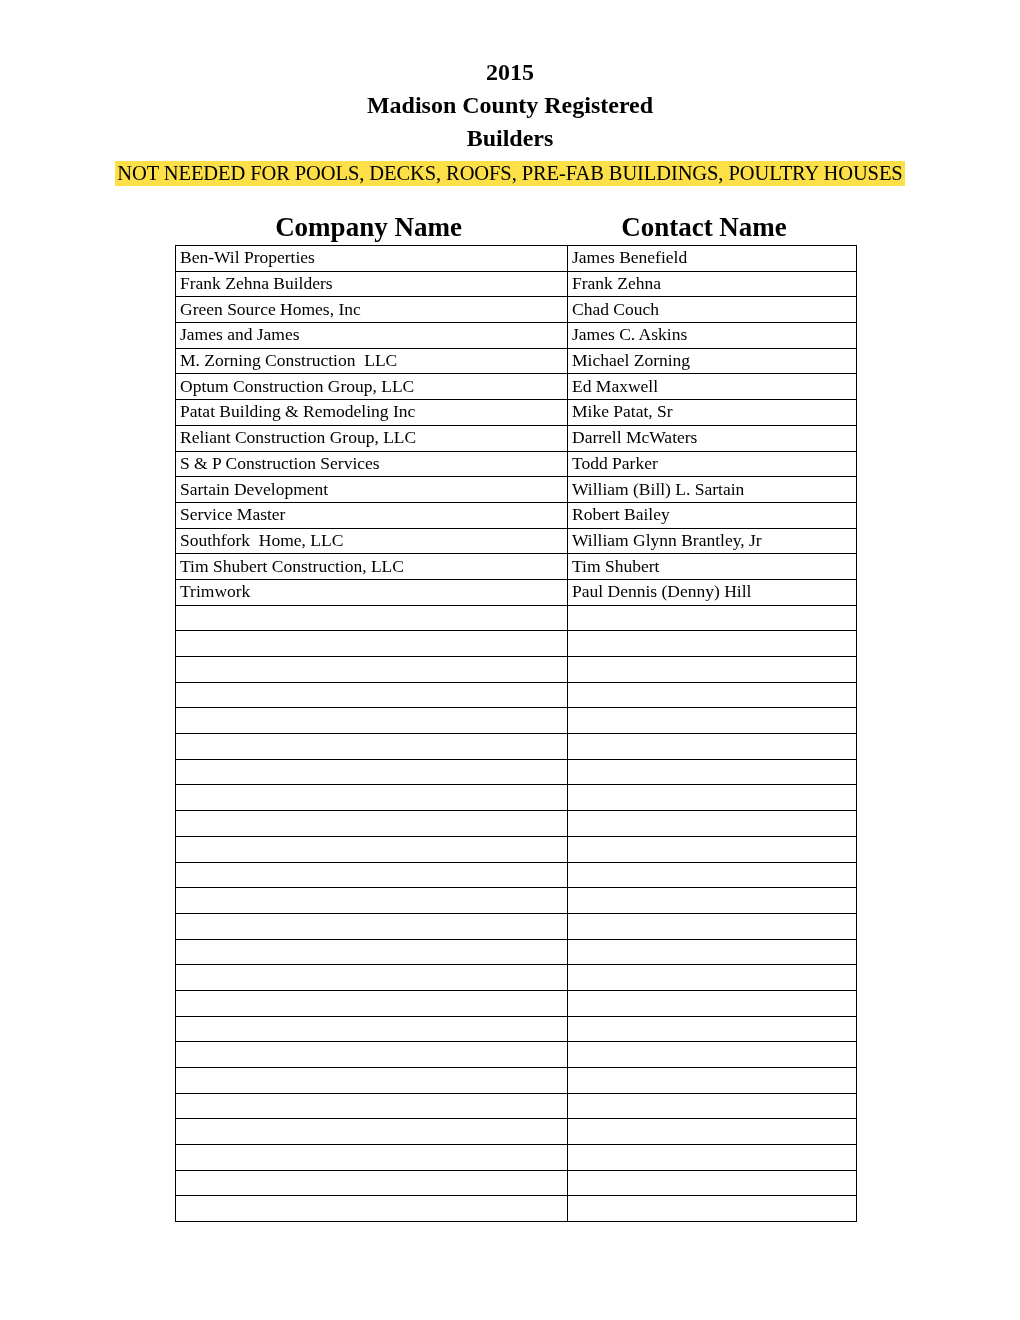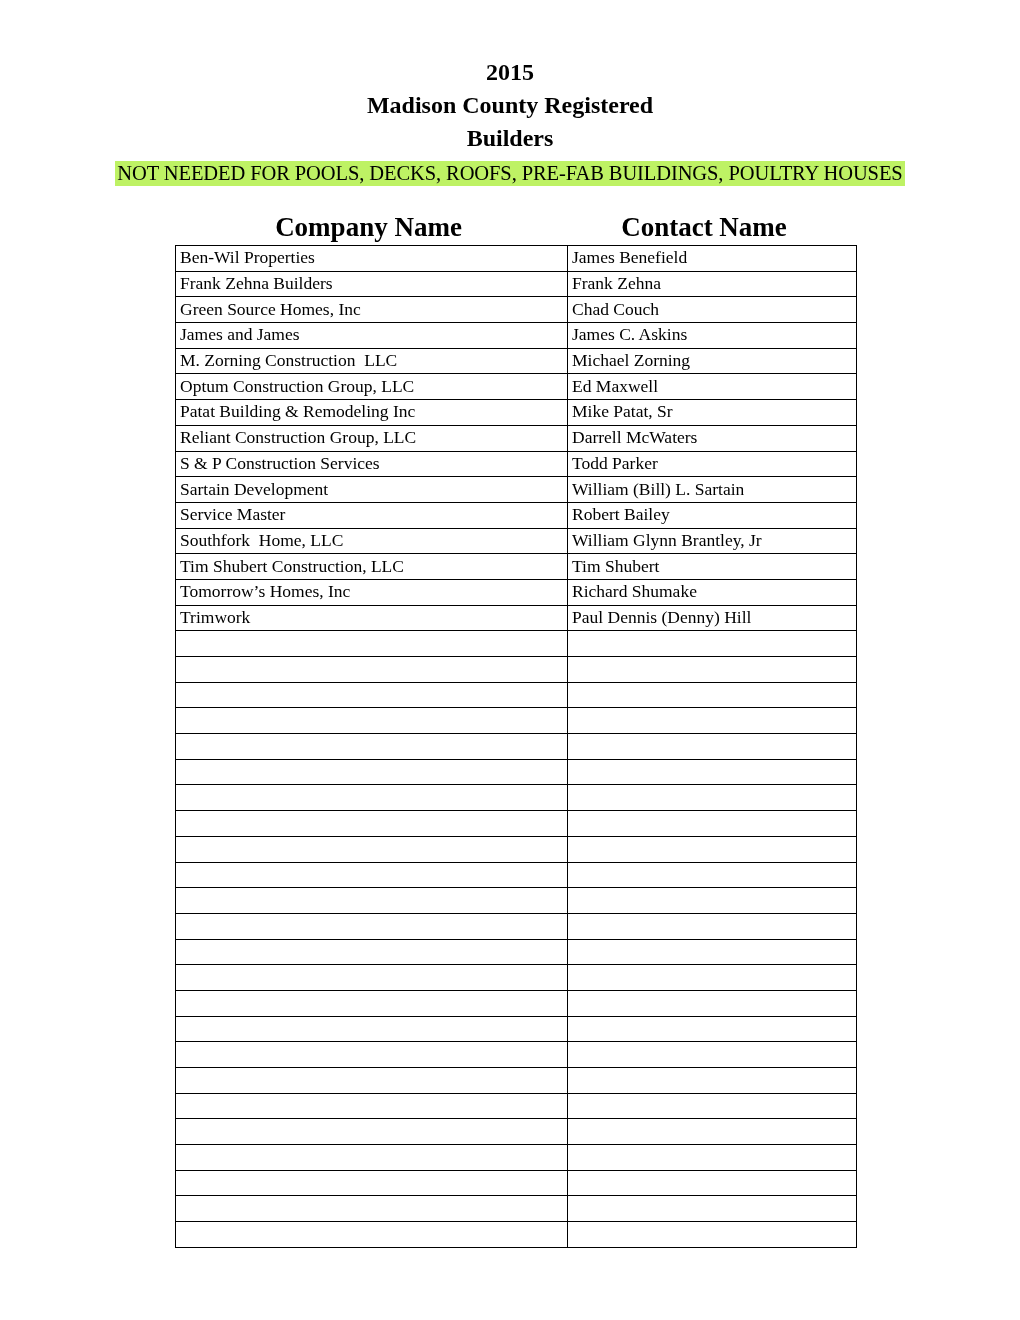--- a/index.html
+++ b/index.html
@@ -42,21 +42,21 @@
   
   .notice-wrap {
     position: absolute;
     top: 161px;
     left: 0;
     width: 1020px;
     text-align: center;
   }
   .notice {
     display: inline-block;
-    background: #bef264;
+    background: #fde047;
     color: #000000;
     font-size: 20.5px;
     line-height: 25px;
     padding: 0 2px;
     white-space: pre;
     letter-spacing: -0.1px;
   }
 
   
   .col-headings {
@@ -168,24 +168,20 @@
         </tr>
         <tr>
           <td class="c-company">Southfork  Home, LLC</td>
           <td class="c-contact">William Glynn Brantley, Jr</td>
         </tr>
         <tr>
           <td class="c-company">Tim Shubert Construction, LLC</td>
           <td class="c-contact">Tim Shubert</td>
         </tr>
         <tr>
-          <td class="c-company">Tomorrow’s Homes, Inc</td>
-          <td class="c-contact">Richard Shumake</td>
-        </tr>
-        <tr>
           <td class="c-company">Trimwork</td>
           <td class="c-contact">Paul Dennis (Denny) Hill</td>
         </tr>
         <tr class="empty-row">
           <td class="c-company">&nbsp;</td>
           <td class="c-contact">&nbsp;</td>
         </tr>
         <tr class="empty-row">
           <td class="c-company">&nbsp;</td>
           <td class="c-contact">&nbsp;</td>

